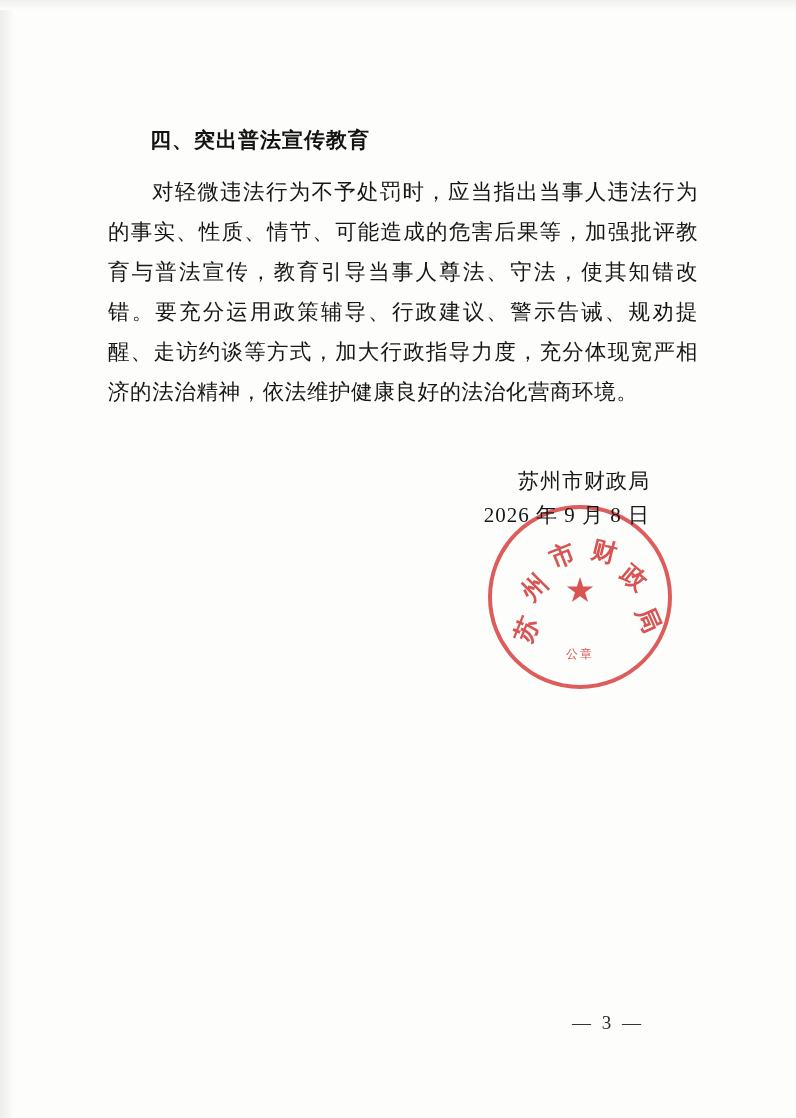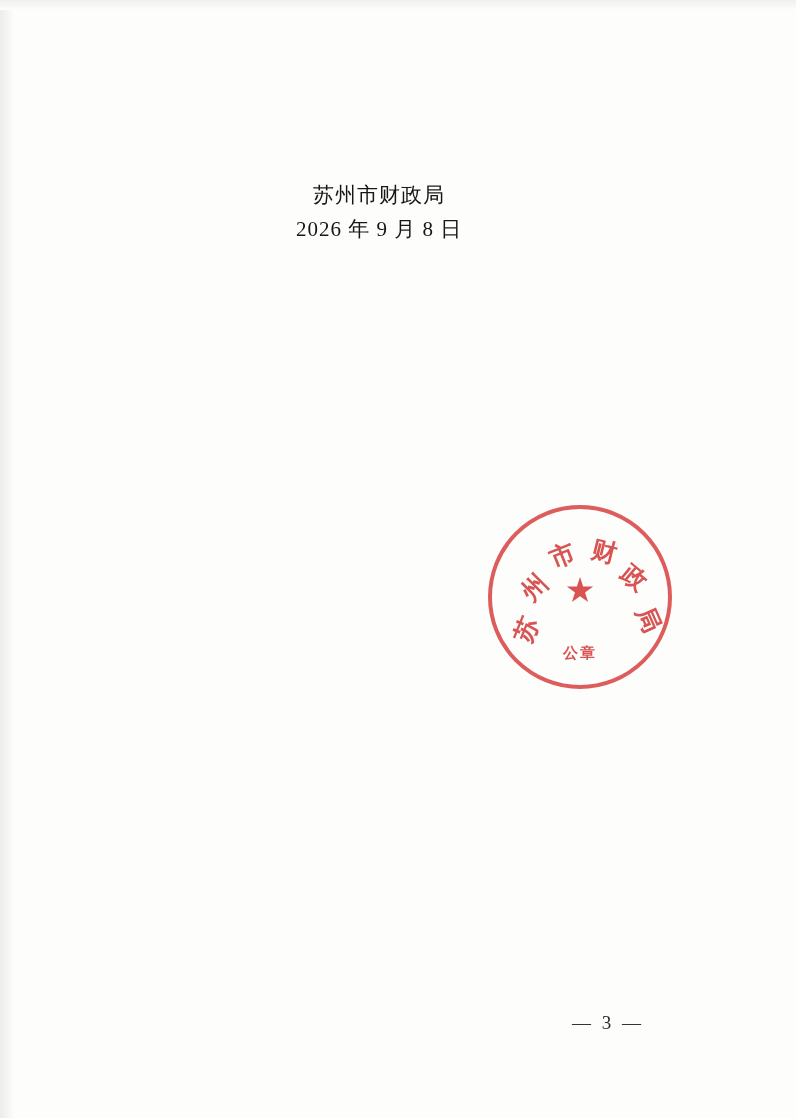--- a/index.html
+++ b/index.html
@@ -56,21 +56,21 @@
   .attachment {
     margin-top: 50px;
     font-size: 21.5px;
     line-height: 40px;
     letter-spacing: 0.5px;
     text-indent: 44px;
     color: #171717;
   }
   .signature-block {
     margin-top: 52px;
-    text-align: center;
+    text-align: right;
     padding-right: 48px;
     position: relative;
     z-index: 3;
   }
   .sign-org {
     font-size: 21px;
     letter-spacing: 1px;
     line-height: 34px;
     color: #171717;
   }
@@ -117,24 +117,24 @@
     top: 46%;
     transform: translate(-50%, -50%);
     font-size: 30px;
     color: #d12f2f;
   }
   .seal-bottom {
     position: absolute;
     left: 50%;
     bottom: 22px;
     transform: translateX(-50%);
-    font-size: 15px;
+    font-size: 12px;
     letter-spacing: 2px;
     color: #d12f2f;
-    font-weight: bold;
+    font-weight: normal;
     white-space: nowrap;
   }
   .page-number {
     position: absolute;
     left: 0;
     right: 0;
     bottom: 84px;
     text-align: center;
     padding-left: 420px;
     font-size: 19px;
@@ -144,21 +144,23 @@
   }
 </style>
 </head>
 <body>
 
 <div class="page">
   <div class="scan-edge-left"></div>
   <div class="scan-edge-top"></div>
 
   <div class="content">
+    <h2 class="heading">四、突出普法宣传教育</h2>
 
+    <p class="para">对轻微违法行为不予处罚时，应当指出当事人违法行为的事实、性质、情节、可能造成的危害后果等，加强批评教育与普法宣传，教育引导当事人尊法、守法，使其知错改错。要充分运用政策辅导、行政建议、警示告诫、规劝提醒、走访约谈等方式，加大行政指导力度，充分体现宽严相济的法治精神，依法维护健康良好的法治化营商环境。</p>
 
 
     <div class="signature-block">
       <div class="sign-org">苏州市财政局</div>
       <div class="sign-date">2026 年 9 月 8 日</div>
     </div>
   </div>
 
   <div class="seal">
     <div class="seal-inner"></div>

